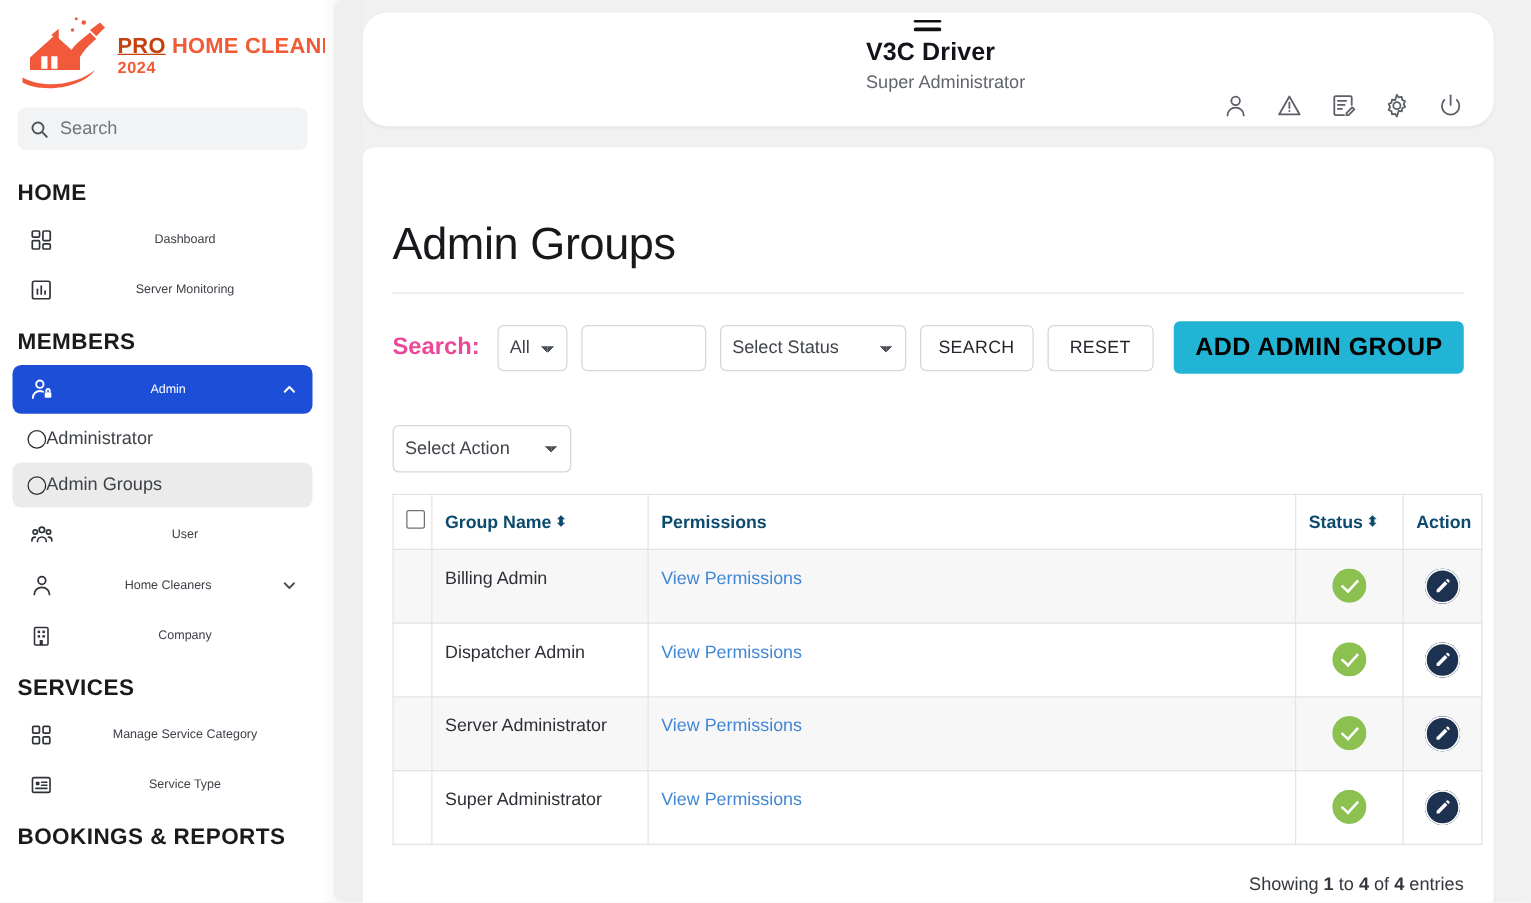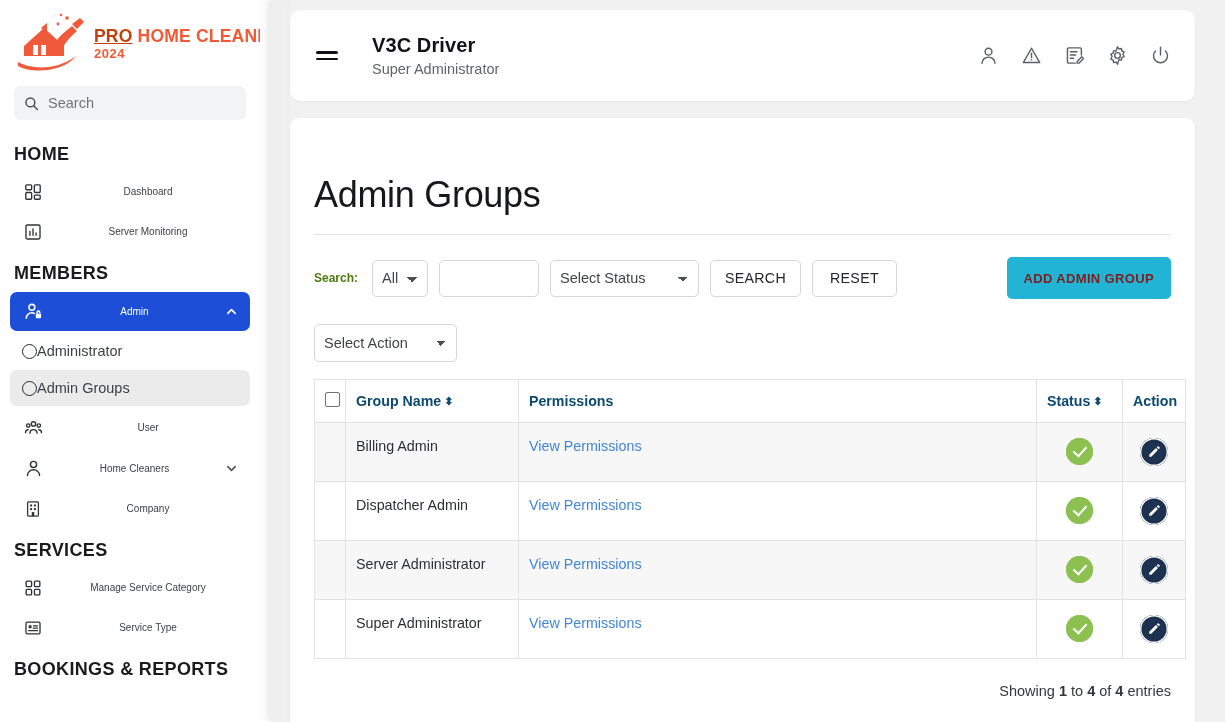--- a/index.html
+++ b/index.html
@@ -97,25 +97,26 @@
   .gutter .thumb {
     position: absolute; left: 7px; top: 0; width: 16px; height: 722px;
     background: #efefef; border-radius: 8px;
   }
 
   
   .main { flex: 1 1 auto; height: 722px; overflow: hidden; padding: 10px 30px 0 0; }
 
   .topbar {
     background: #ffffff;
-    border-radius: 10px;
+    border-radius: 20px;
     height: 91px;
     box-shadow: 0 1px 3px rgba(0,0,0,.055);
     display: flex; align-items: center;
     padding: 0 24px 0 22px;
+    flex-direction: column;
   }
   .hamburger { display: flex; flex-direction: column; gap: 4px; cursor: pointer; padding: 6px 4px; }
   .hamburger span { display: block; width: 22px; height: 2.4px; background: #101114; border-radius: 2px; }
   .topbar-titles { margin-left: 30px; }
   .tb-title { font-size: 20px; font-weight: 700; color: #12131a; line-height: 1.15; letter-spacing: .1px; }
   .tb-sub { font-size: 14.5px; color: #60646c; margin-top: 4px; }
   .topbar-icons { margin-left: auto; display: flex; align-items: center; gap: 22px; }
   .topbar-icons .ti { cursor: pointer; display: flex; }
 
   .card {
@@ -129,21 +130,21 @@
   }
   .page-title {
     font-size: 36px; font-weight: 400; color: #17181c;
     letter-spacing: -.3px;
     padding: 8px 0 18px 0;
     border-bottom: 1px solid #e4e4e4;
     margin-bottom: 22px;
   }
 
   .filter-row { display: flex; align-items: center; gap: 11px; }
-  .filter-label { font-size: 12px; font-weight: 700; color: #4d7c0f; margin-right: 3px; }
+  .filter-label { font-size: 19px; font-weight: 700; color: #ec4899; margin-right: 3px; }
   .ctl {
     height: 37px;
     border: 1px solid #d4d6da;
     border-radius: 5px;
     background: #fff;
     font-family: "Liberation Sans", sans-serif;
     font-size: 14.5px;
     color: #40444b;
     padding: 0 9px;
     outline: none;
@@ -162,30 +163,30 @@
   .btn-plain {
     height: 37px; min-width: 85px;
     border: 1px solid #d4d6da; border-radius: 5px;
     background: #fff; color: #24262b;
     font-family: "Liberation Sans", sans-serif;
     font-size: 14.2px; font-weight: 400; letter-spacing: .3px;
     cursor: pointer; padding: 0 14px;
   }
   .btn-primary {
     margin-left: auto;
-    background: #22b4d4; color: #7f1d1d;
+    background: #22b4d4; color: #000000;
     border: 0; border-radius: 5px;
     height: 42px; padding: 0 17px;
     font-family: "Liberation Sans", sans-serif;
-    font-size: 13px; font-weight: 700; letter-spacing: .35px;
+    font-size: 20px; font-weight: 700; letter-spacing: .35px;
     cursor: pointer;
   }
 
   .action-row { margin-top: 25px; }
-  .sel-action { width: 143px; height: 38px; }
+  .sel-action { width: 143px; height: 38px; margin-top: 16px; }
 
   table.grid { border-collapse: collapse; width: 871px; margin-top: 17px; table-layout: fixed; }
   table.grid th, table.grid td { border: 1px solid #e3e3e3; }
   table.grid thead th {
     font-size: 14.2px; font-weight: 700; color: #0c4a6e;
     text-align: left; padding: 12px 10px;
     background: #ffffff;
     white-space: nowrap;
   }
   .col-check { width: 31px; }

